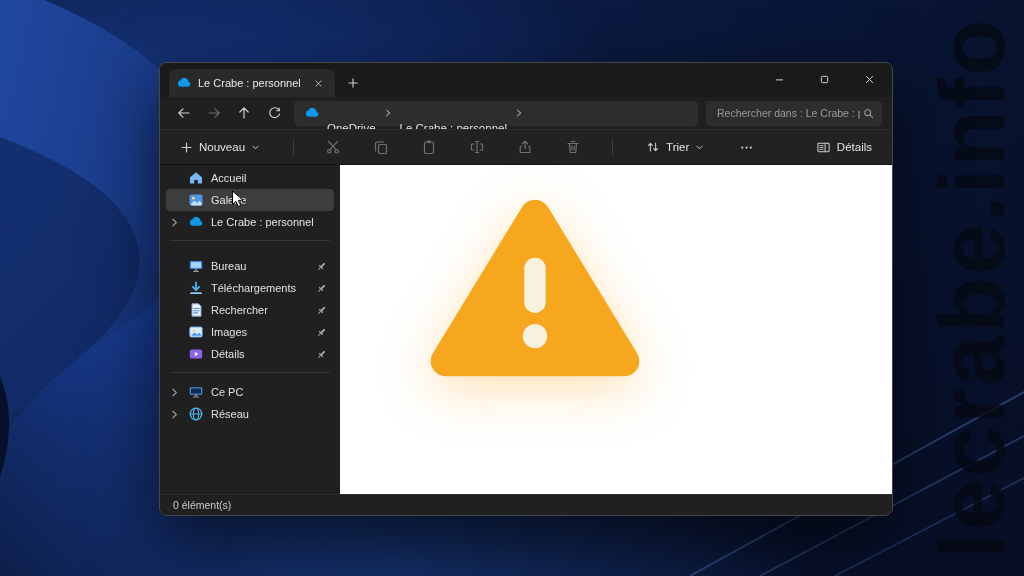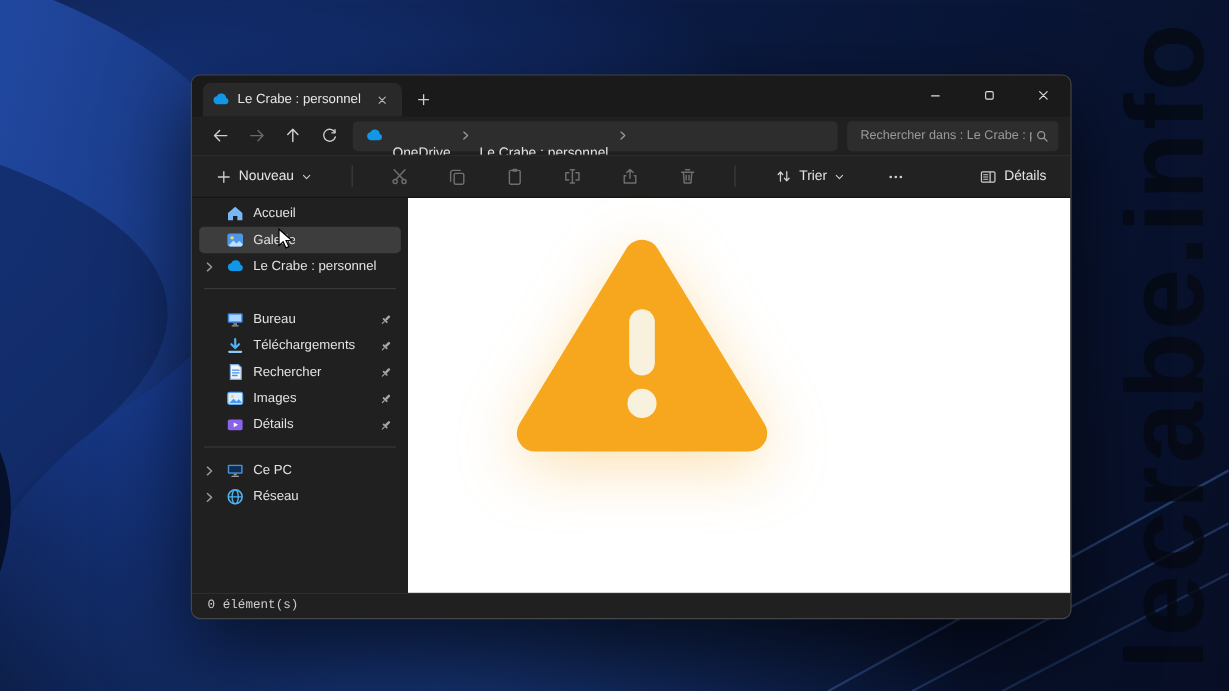--- a/index.html
+++ b/index.html
@@ -68,21 +68,21 @@
   .side-label{white-space:nowrap;overflow:hidden;text-overflow:ellipsis;text-align:center;}
   .pin{margin-left:auto;flex:none;}
   .side-sep{height:1px;background:#383838;margin:7px 4px;}
   .grp-gap{margin-top:14px;}
   .grp-gap2{margin-top:8px;}
   .main{flex:1;background:#ffffff;position:relative;min-width:0;}
   .warning{position:absolute;left:88px;top:28px;width:214px;height:190px;}
   .warning svg{filter:drop-shadow(0 12px 26px rgba(246,167,29,.35));}
   
   .statusbar{height:20px;flex:none;display:flex;align-items:center;padding:0 13px;
-    font-size:10.5px;color:#cccccc;background:#202020;border-top:1px solid #2d2d2d;font-family:Liberation Mono, monospace;}
+    font-size:10.5px;color:#cccccc;background:#202020;border-top:1px solid #2d2d2d;}
   
   .cursor{position:absolute;left:231px;top:190px;z-index:10;}
 </style>
 </head>
 <body>
 
 <div class="wallpaper">
   <svg viewBox="0 0 1024 576" preserveAspectRatio="none">
     <defs>
       <linearGradient id="rg1" x1="0" y1="0" x2="1" y2="1">

